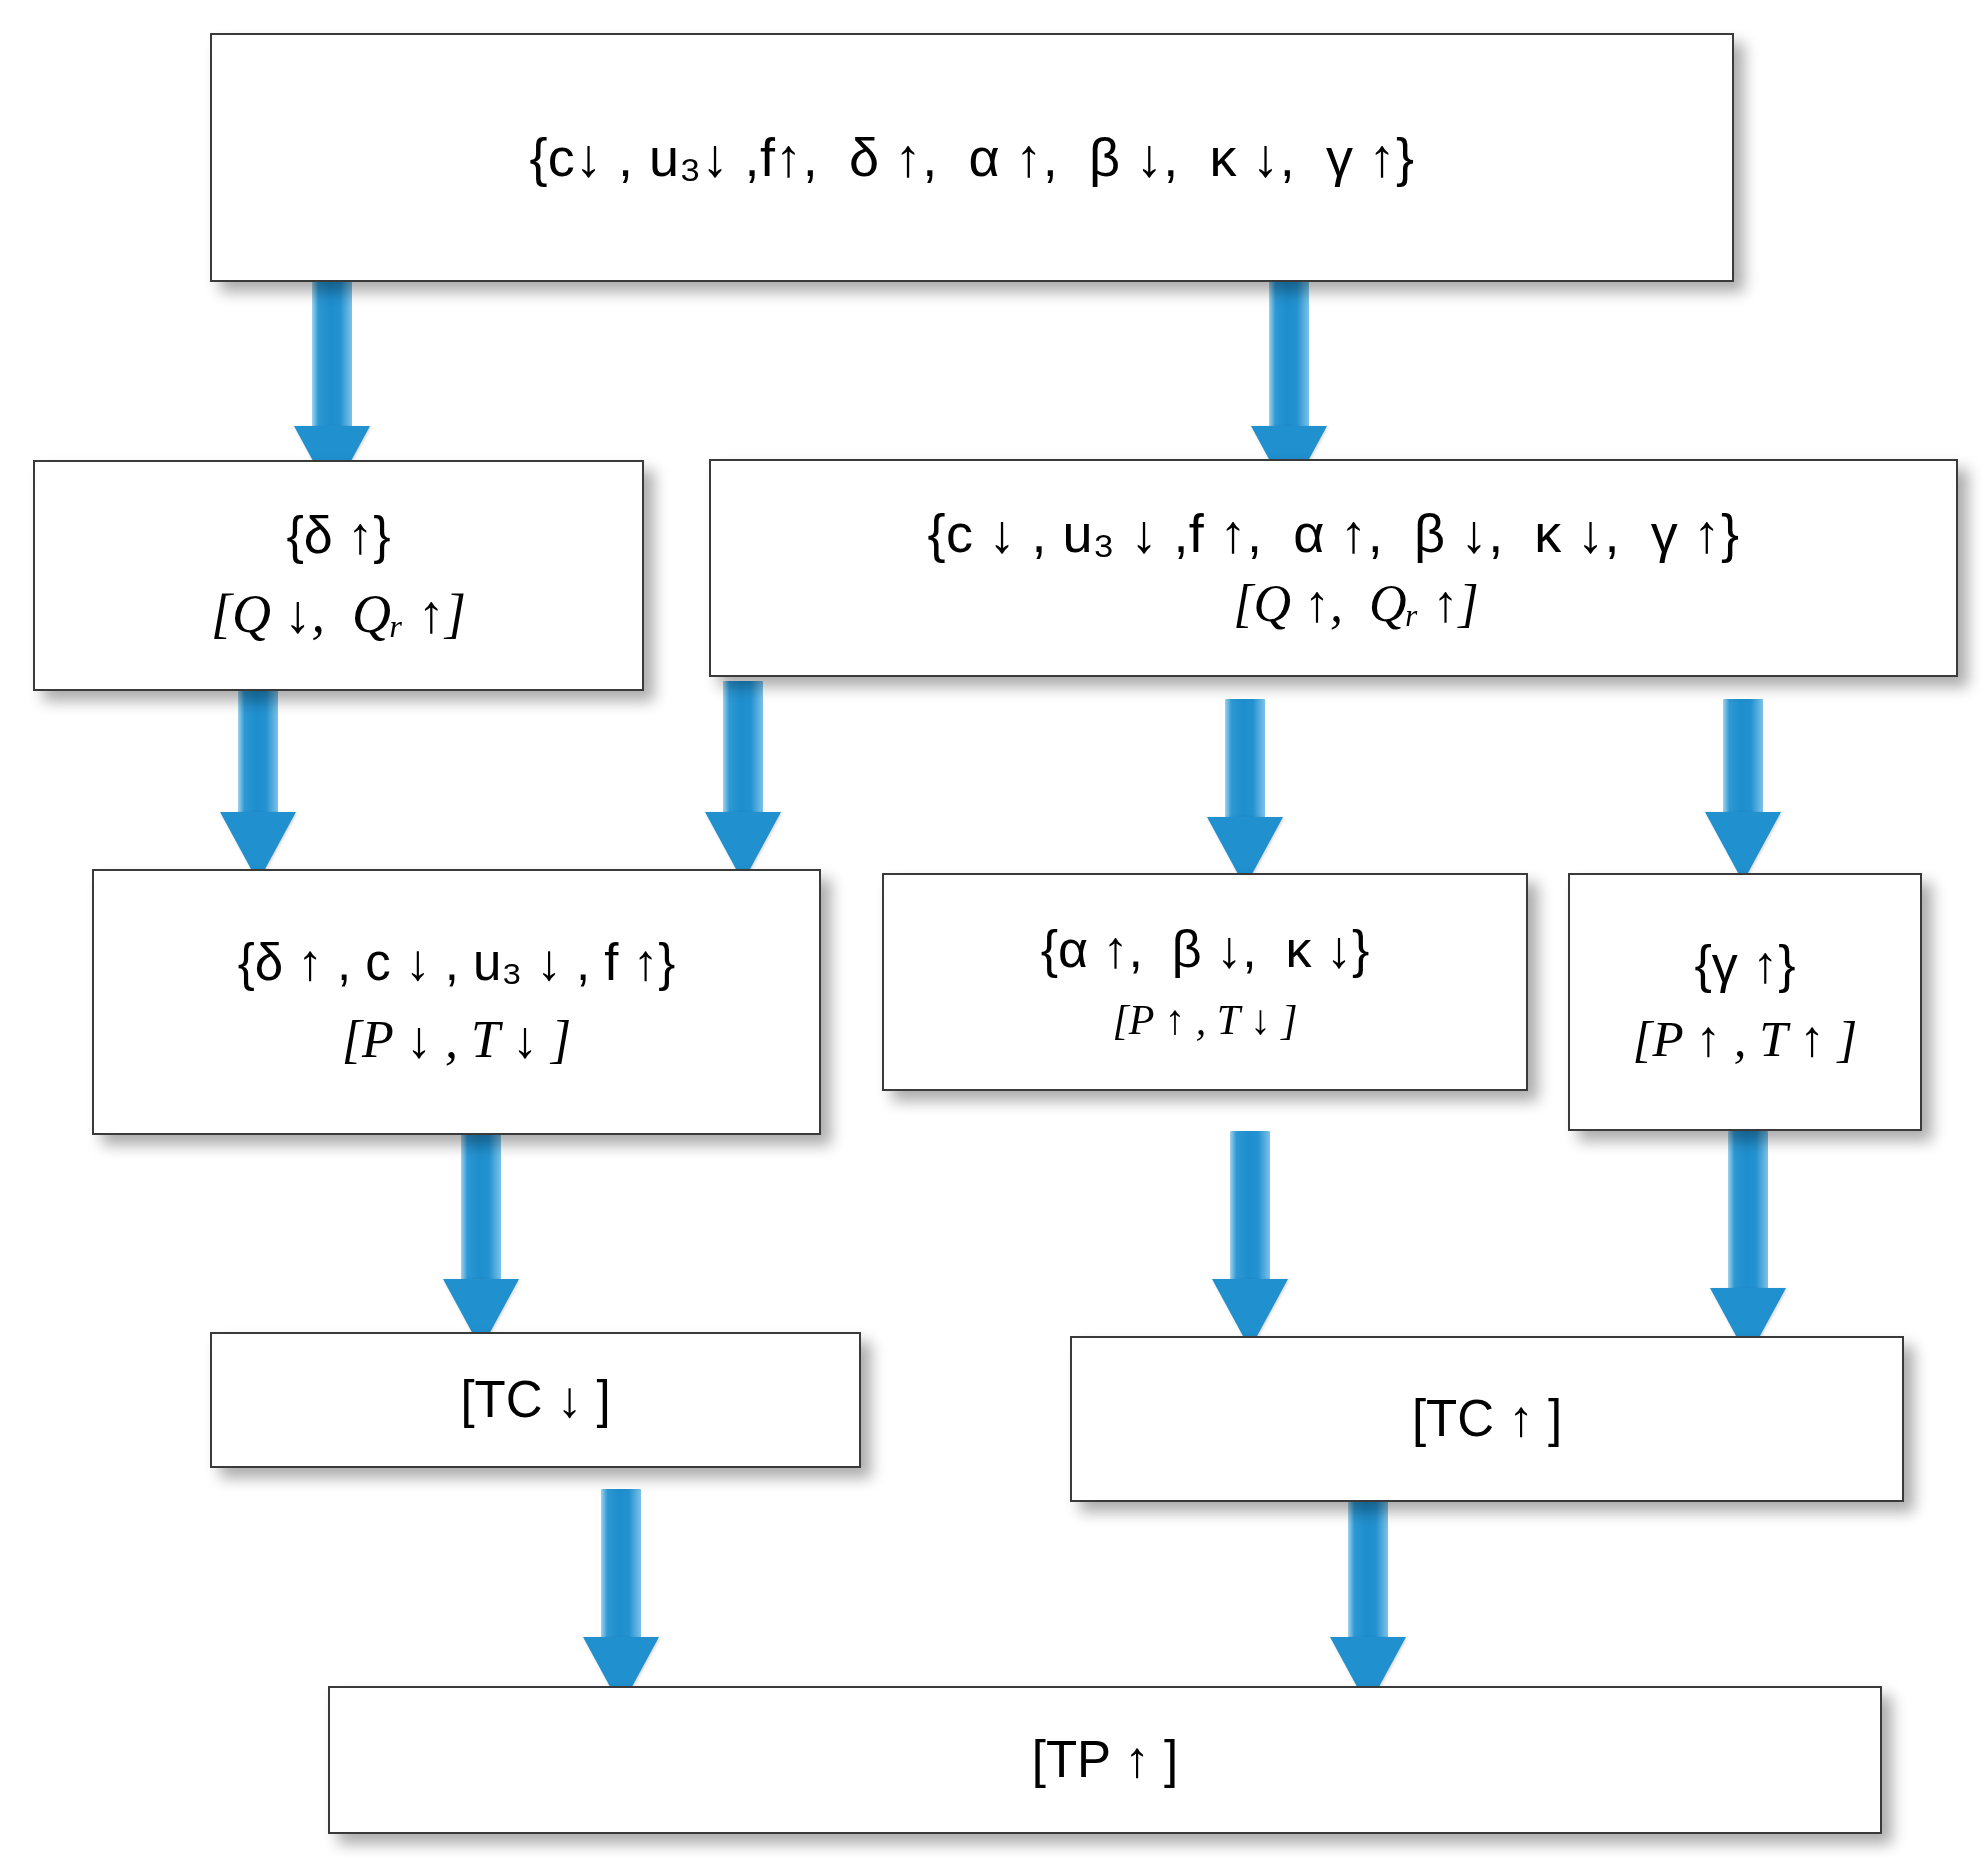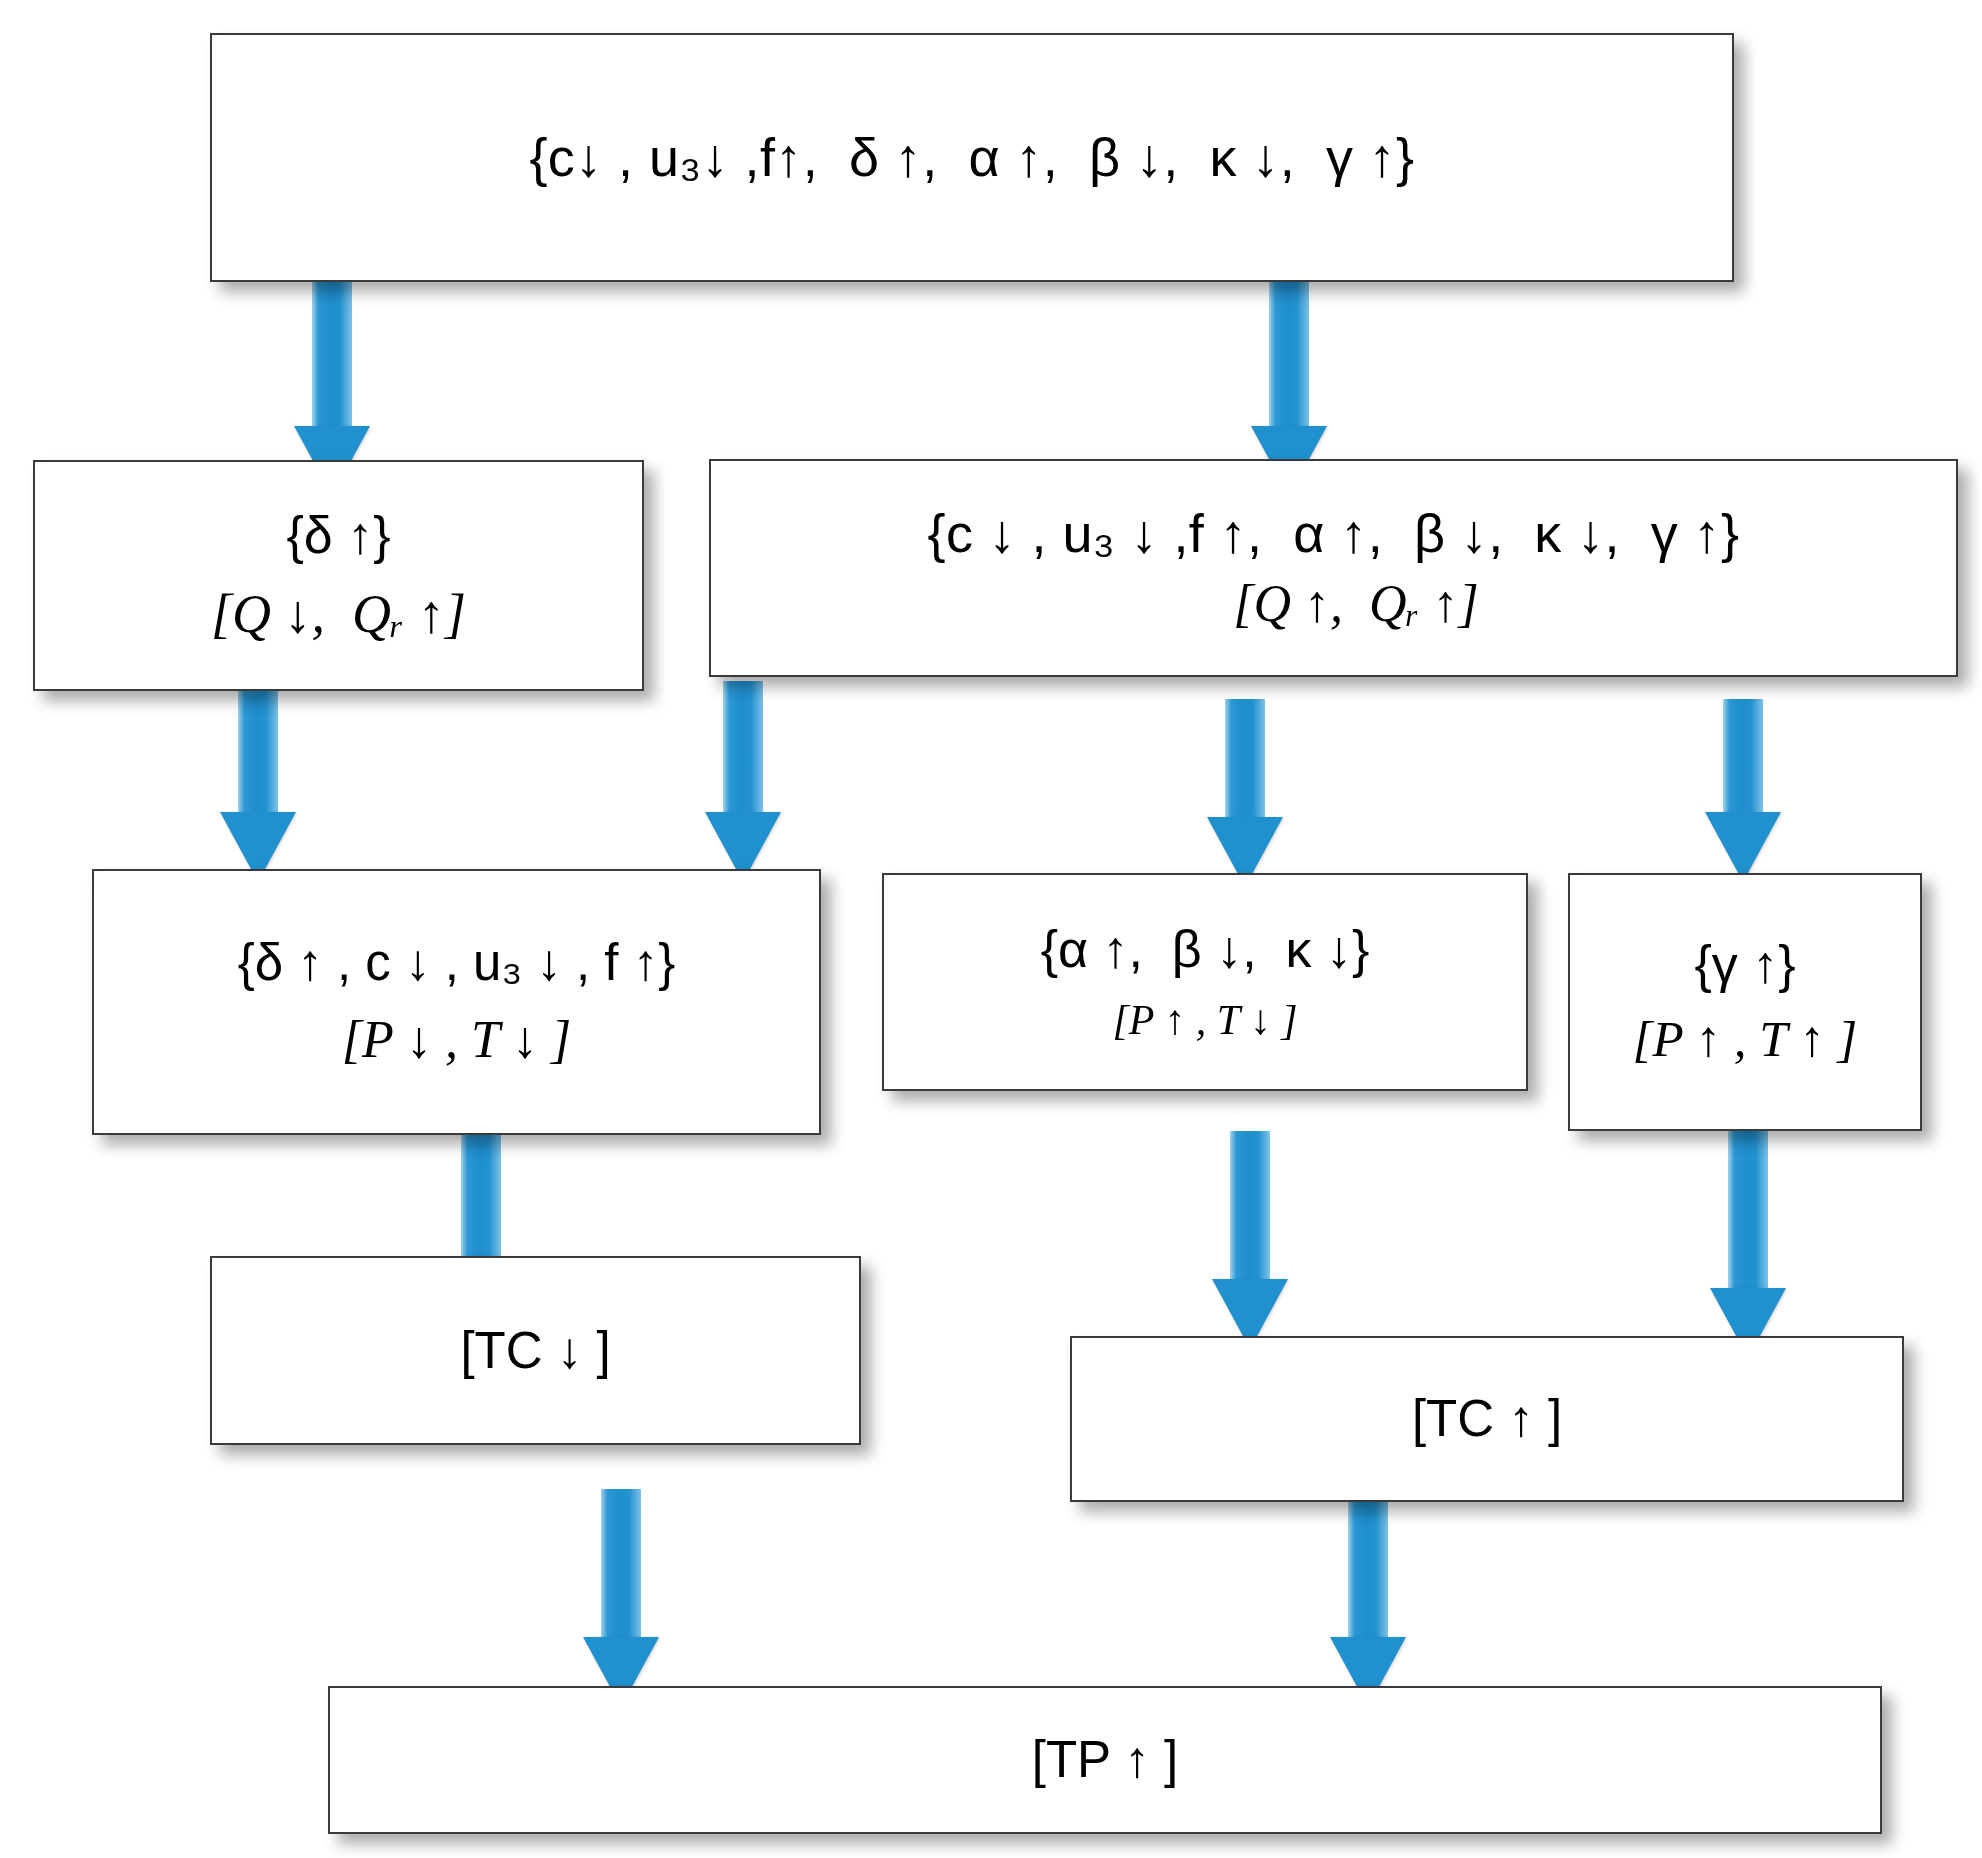--- a/index.html
+++ b/index.html
@@ -150,21 +150,21 @@
   <div class="node" style="left:882px; top:873px; width:646px; height:218px;">
     <div class="line l1" style="font-size:52px;">{α ↑,  β ↓,  κ ↓}</div>
     <div class="line l2" style="margin-top:21px; font-style:italic; font-family:'Liberation Serif', serif; font-size:42px;">[P ↑ , T ↓ ]</div>
   </div>
 
   <div class="node" style="left:1568px; top:873px; width:354px; height:258px;">
     <div class="line l1" style="font-size:52px;">{γ ↑}</div>
     <div class="line l2" style="margin-top:21px; font-style:italic; font-family:'Liberation Serif', serif; font-size:51px;">[P ↑ , T ↑ ]</div>
   </div>
 
-  <div class="node" style="left:210px; top:1256px; width:651px; height:189px;justify-content:center;">
+  <div class="node" style="left:210px; top:1332px; width:651px; height:136px;justify-content:center;">
     <div class="line l1" style="font-size:51px;">[TC ↓ ]</div>
   </div>
 
   <div class="node" style="left:1070px; top:1336px; width:834px; height:166px;">
     <div class="line l1" style="font-size:51px;">[TC ↑ ]</div>
   </div>
 
   <div class="node" style="left:328px; top:1686px; width:1554px; height:148px;">
     <div class="line l1" style="font-size:51px;">[TP ↑ ]</div>
   </div>

